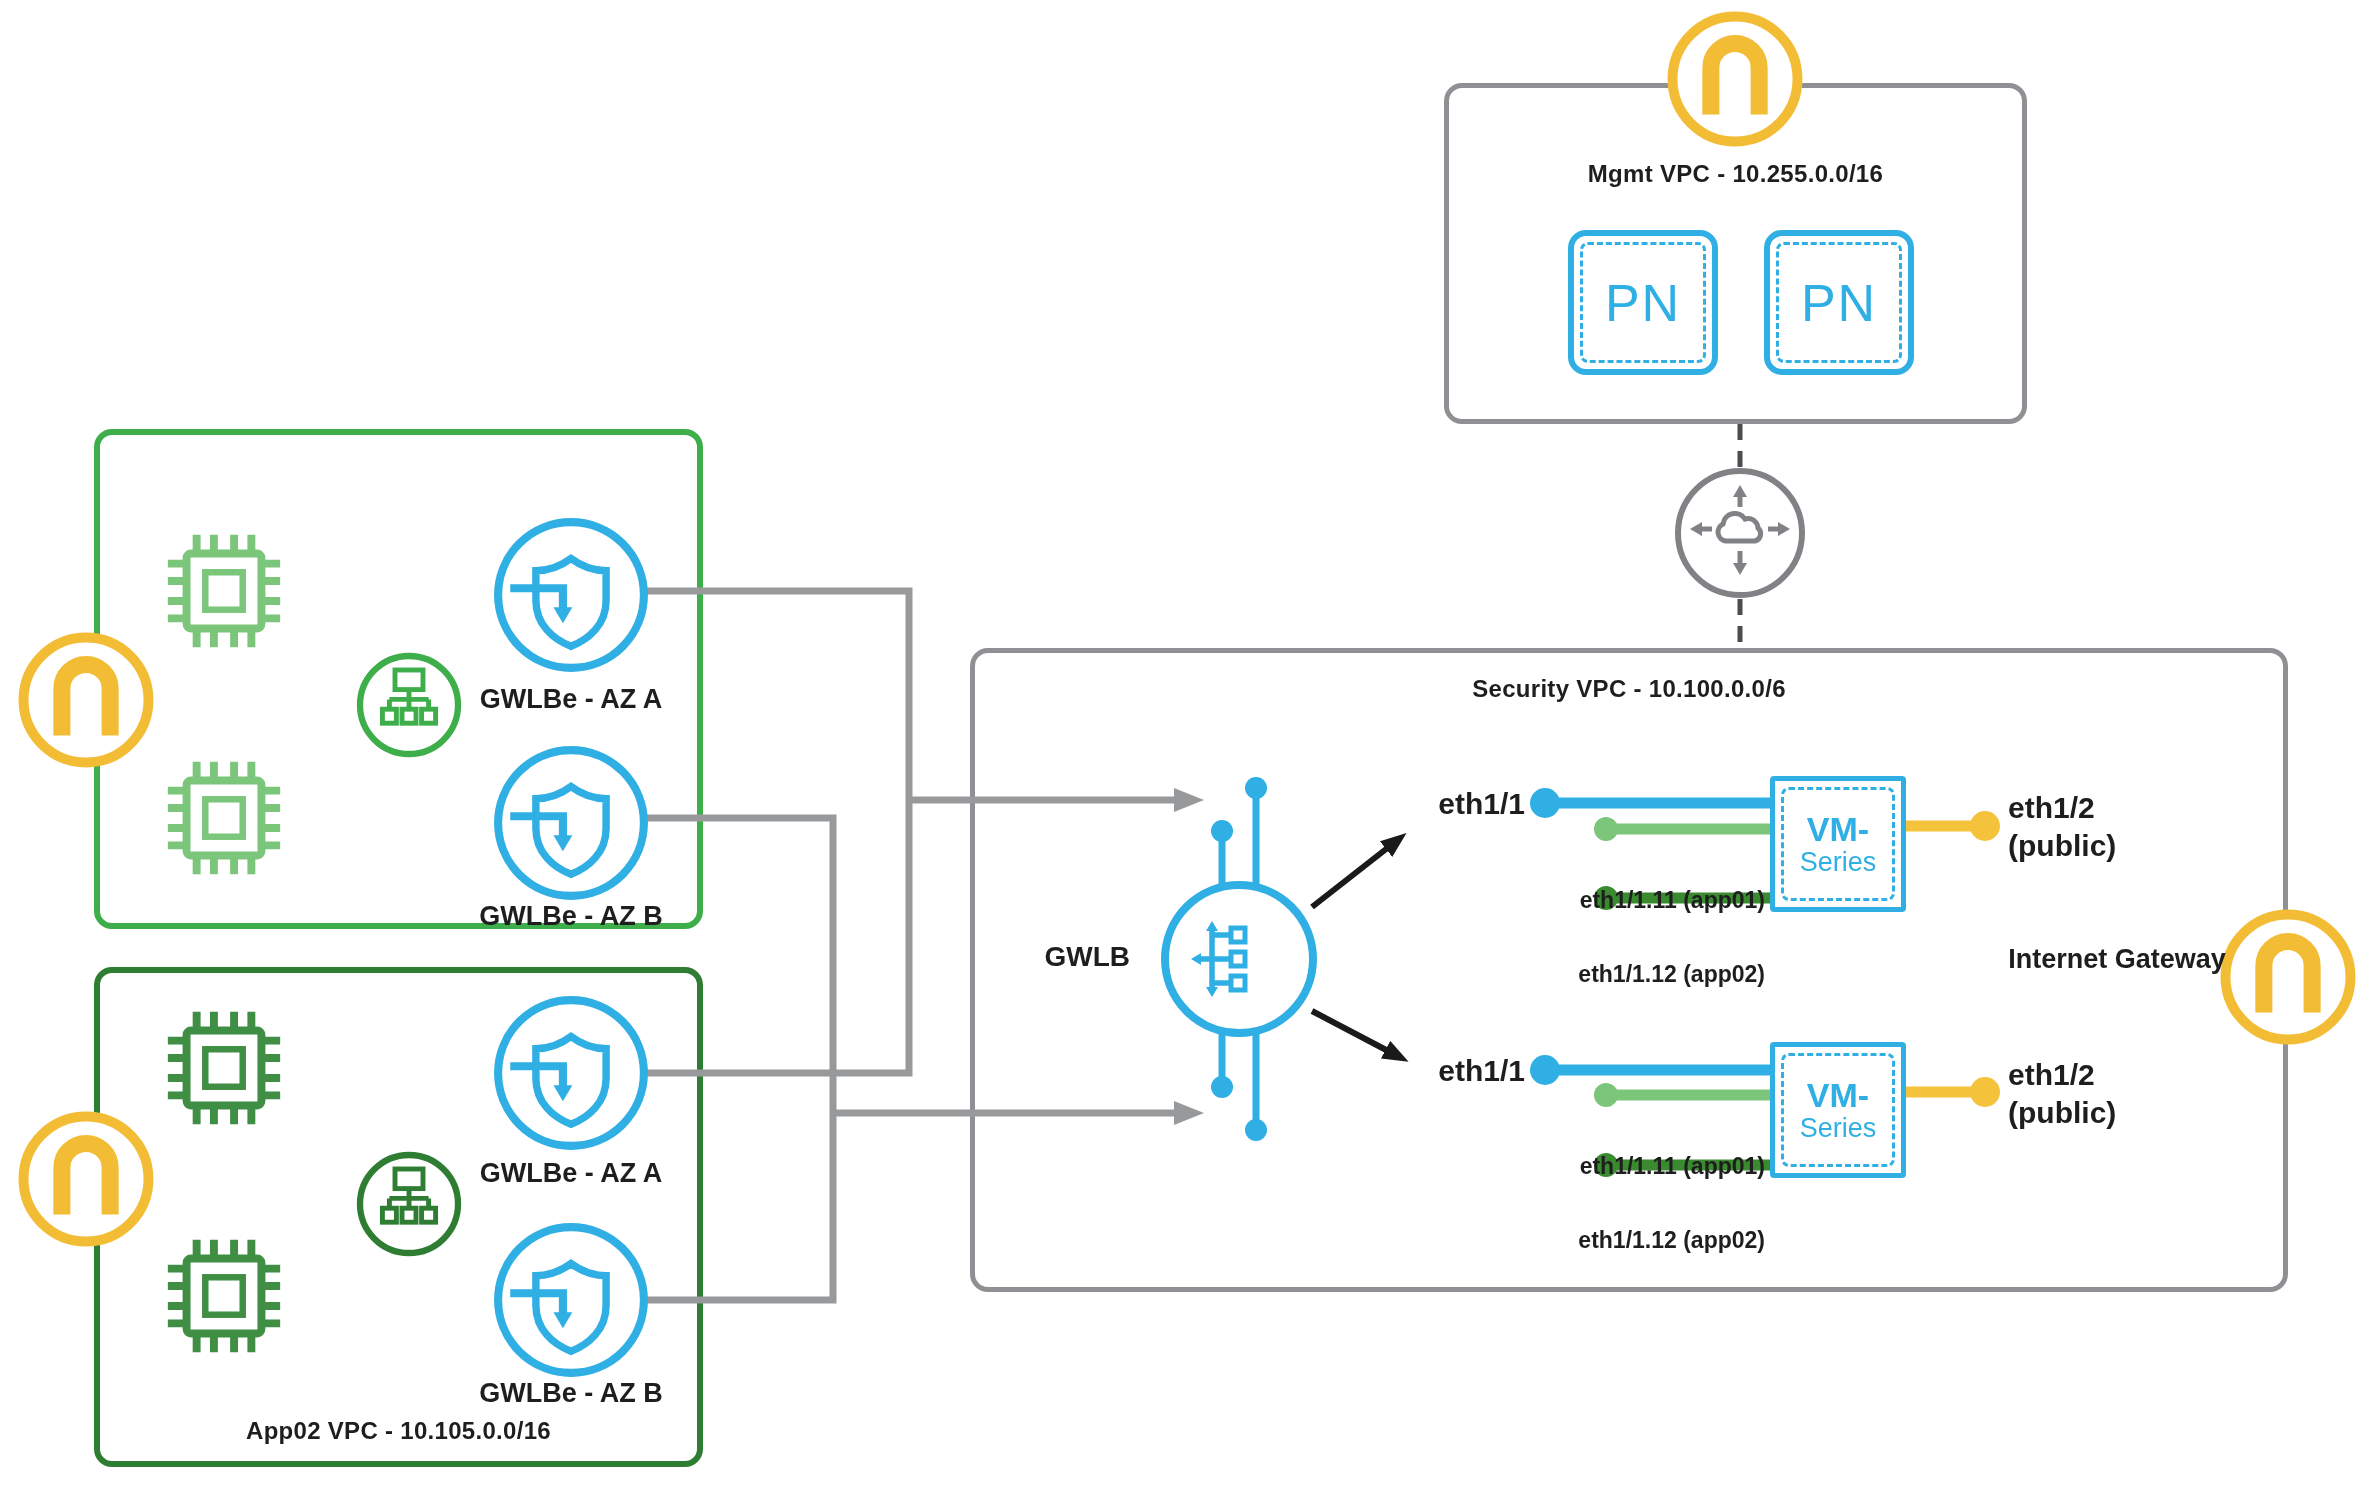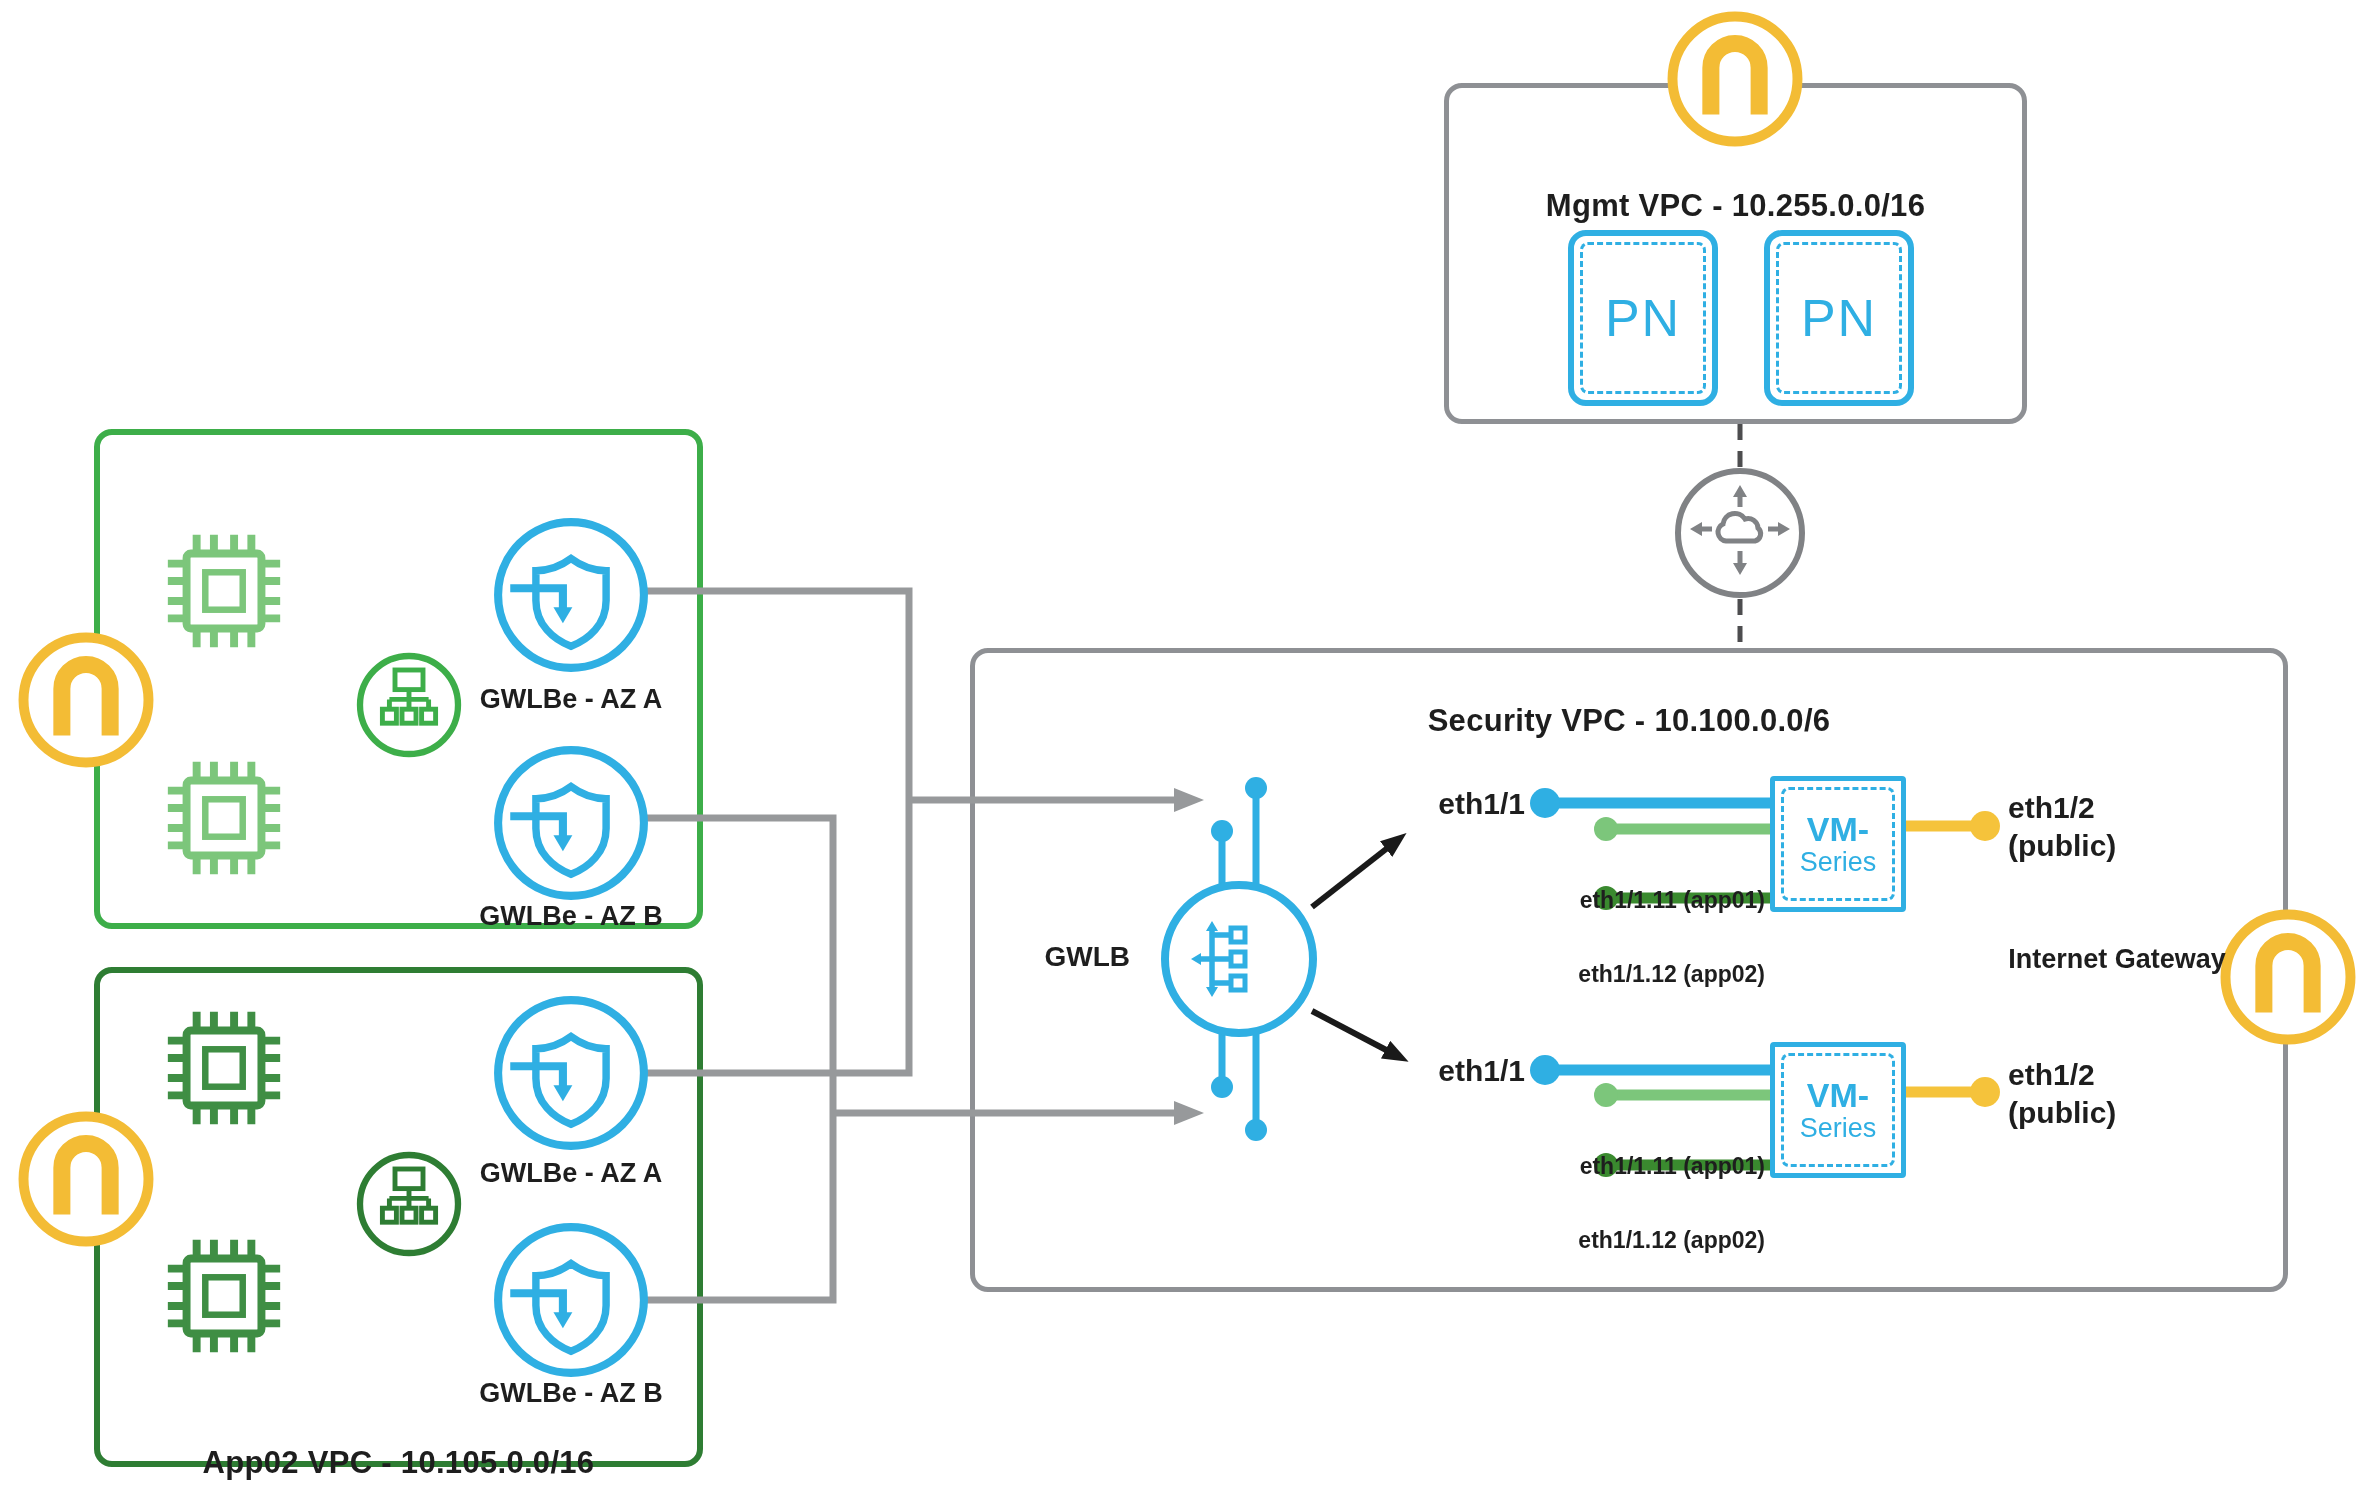--- a/index.html
+++ b/index.html
@@ -12,30 +12,30 @@
   
   .vpc.app01{left:94px;top:429px;width:609px;height:500px;border:6px solid #3DAE49;}
   .vpc.app02{left:94px;top:967px;width:609px;height:500px;border:6px solid #2E7D33;}
   .vpc.mgmt{left:1444px;top:83px;width:583px;height:341px;border:5px solid #8E9094;}
   .vpc.sec{left:970px;top:648px;width:1318px;height:644px;border:5px solid #8E9094;}
   
   .lbl{position:absolute;font-weight:700;color:#1E1E1E;white-space:nowrap;}
   .center{text-align:center;}
   .right{text-align:right;}
   .wrap{white-space:normal;}
-  .t-title{font-size:31px;letter-spacing:.3px;margin-top:28px;}
+  .t-title{font-size:24px;letter-spacing:.3px;}
   .t-gwlbe{font-size:27px;}
   .t-eth{font-size:30px;}
   .t-sub{font-size:23px;margin-top:40px;}
   
   .node{position:absolute;box-sizing:border-box;background:#fff;border:5px solid #2FAFE3;border-radius:4px;}
   .node .dashed{position:absolute;inset:6px;border:3px dashed #2FAFE3;border-radius:8px;
                 display:flex;flex-direction:column;align-items:center;justify-content:center;}
   .node.vm{width:136px;height:136px;}
-  .node.pn{width:150px;height:176px;border-width:6px;border-radius:18px;}
+  .node.pn{width:150px;height:145px;border-width:6px;border-radius:18px;}
   .vm-l1{color:#2FAFE3;font-size:34px;font-weight:700;line-height:36px;}
   .vm-l2{color:#2FAFE3;font-size:27px;font-weight:400;line-height:30px;}
   .pn-txt{color:#2FAFE3;font-size:52px;font-weight:400;letter-spacing:2px;}
   .two-line div{line-height:38px;}
 </style>
 </head>
 <body>
 
 <div id="canvas">
 

